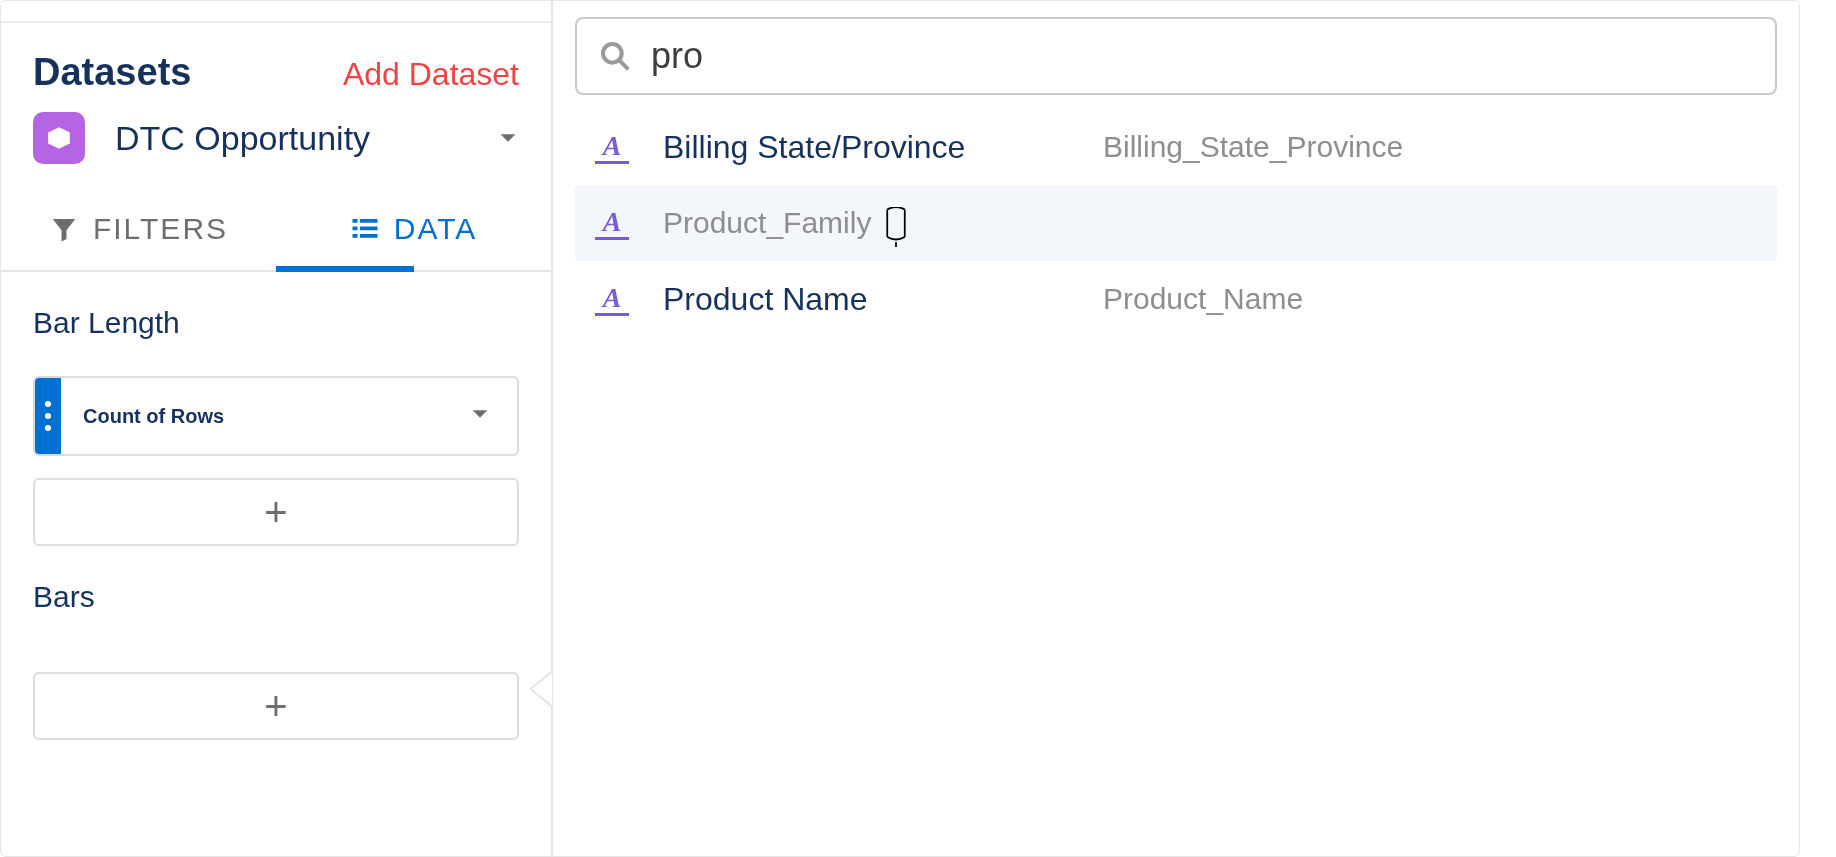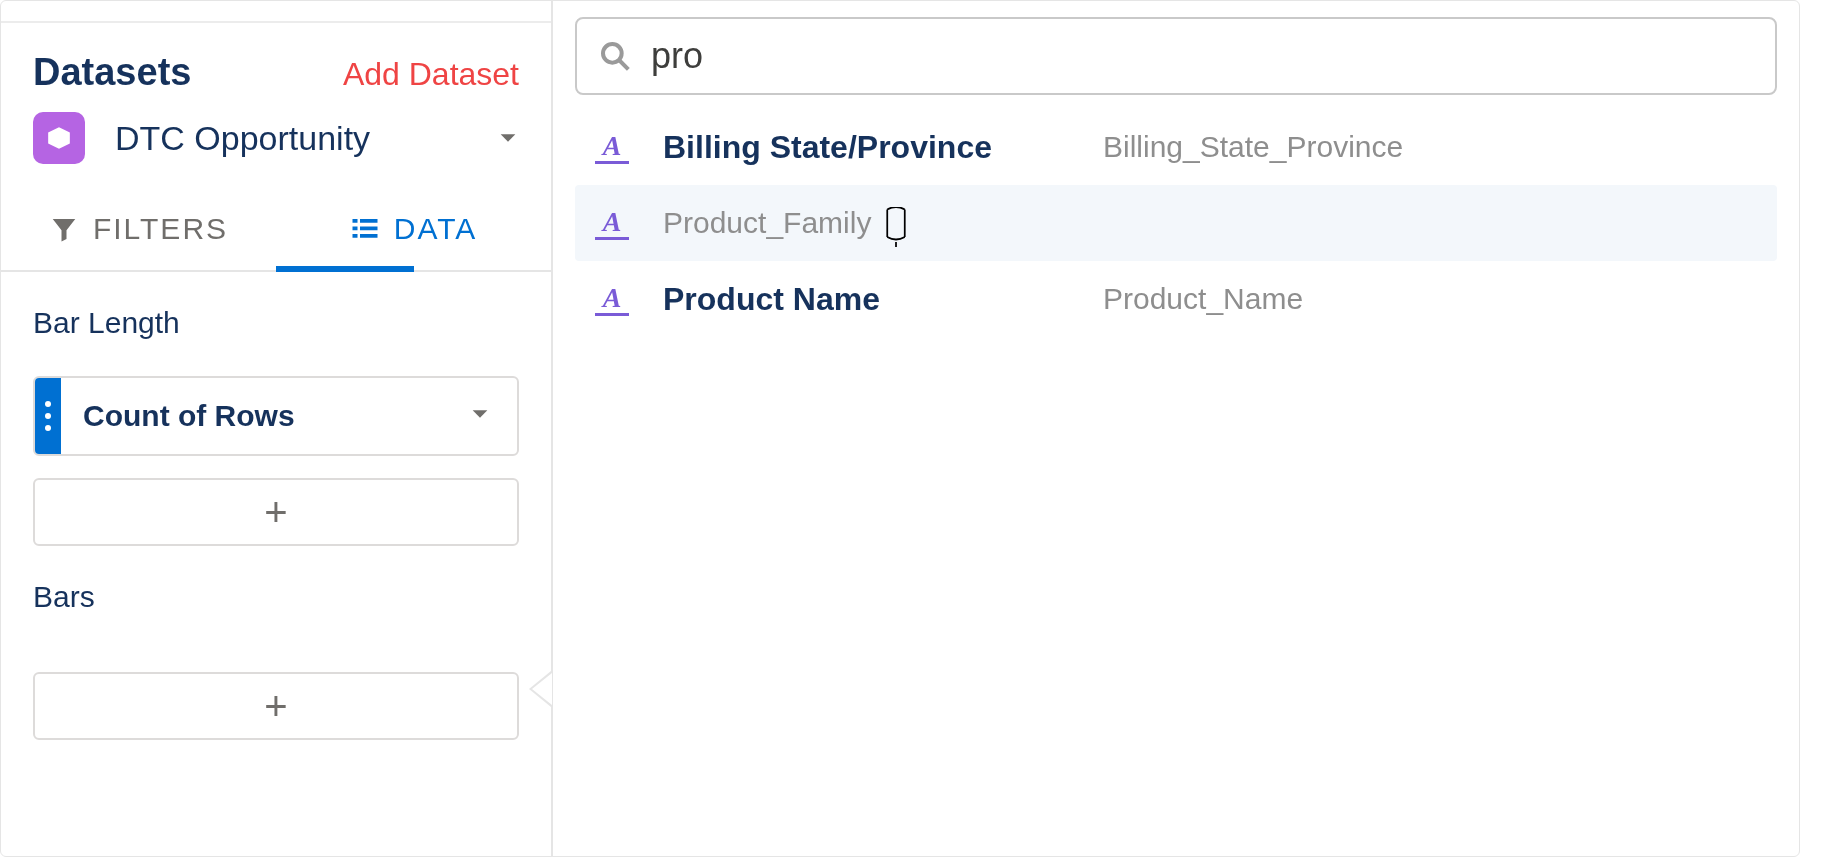--- a/index.html
+++ b/index.html
@@ -26,39 +26,39 @@
   .tab.active { color: #0070d2; }
   .tab.active::after { content: ""; position: absolute; left: 0; right: 50%; bottom: -2px; height: 6px; background: #0070d2; }
   .tab-icon { width: 30px; height: 30px; fill: currentColor; }
 
   .section-label { font-size: 30px; color: #16325c; padding: 34px 32px 36px 32px; }
 
   .field-box { margin: 0 32px; border: 2px solid #dddbda; border-radius: 6px; display: flex; align-items: center; height: 80px; overflow: hidden; cursor: pointer; }
   .field-box .grip { width: 26px; height: 100%; background: #0070d2; display: flex; align-items: center; justify-content: center; }
   .grip-dots { width: 6px; height: 30px; display: flex; flex-direction: column; justify-content: space-between; }
   .grip-dots span { width: 6px; height: 6px; border-radius: 50%; background: #fff; }
-  .field-box .field-label { flex: 1; font-size: 30px; font-weight: 700; padding-left: 22px; color: #16325c; }
+  .field-box .field-label { flex: 1; font-size: 20px; font-weight: 700; padding-left: 22px; color: #16325c; }
   .field-box .field-caret { padding-right: 26px; }
 
   .add-box { margin: 22px 32px 0 32px; border: 2px solid #dddbda; border-radius: 6px; height: 68px; display: flex; align-items: center; justify-content: center; font-size: 40px; color: #706e6b; cursor: pointer; }
 
   .notch { position: absolute; top: 670px; left: 528px; width: 0; height: 0; border-top: 18px solid transparent; border-bottom: 18px solid transparent; border-right: 22px solid #e5e5e5; z-index: 3; }
   .notch-inner { position: absolute; top: 672px; left: 531px; width: 0; height: 0; border-top: 16px solid transparent; border-bottom: 16px solid transparent; border-right: 20px solid #fff; z-index: 4; }
 
   
   .right { flex: 1; padding: 16px 22px; position: relative; }
   .search-wrap { border: 2px solid #c9c9c9; border-radius: 8px; height: 78px; display: flex; align-items: center; padding: 0 22px; gap: 20px; }
   .search-input { flex: 1; border: none; outline: none; font-size: 36px; color: #3e3e3c; background: transparent; }
   .search-icon { width: 32px; height: 32px; stroke: #9a9a9a; fill: none; stroke-width: 3; }
 
   .results { margin-top: 14px; }
   .result-row { display: flex; align-items: center; height: 76px; padding: 0 12px 0 20px; border-radius: 4px; cursor: pointer; }
   .result-row.hovered { background: #f3f7fb; }
   .type-icon { width: 34px; height: 34px; display: flex; align-items: center; justify-content: center; font-family: Georgia, serif; font-style: italic; font-weight: 700; font-size: 28px; color: #7a5bd7; border-bottom: 3px solid #7a5bd7; margin-right: 34px; }
-  .result-label { font-size: 32px; color: #16325c; flex: 0 0 440px; font-weight: bold; }
+  .result-label { font-size: 32px; color: #16325c; flex: 0 0 440px; }
   .result-api { font-size: 30px; color: #8e8e8e; }
 
   .cursor { position: absolute; top: 206px; left: 328px; width: 30px; height: 40px; pointer-events: none; }
 
   .frame { position: relative; }
 </style>
 </head>
 <body>
 
 <div class="frame">

